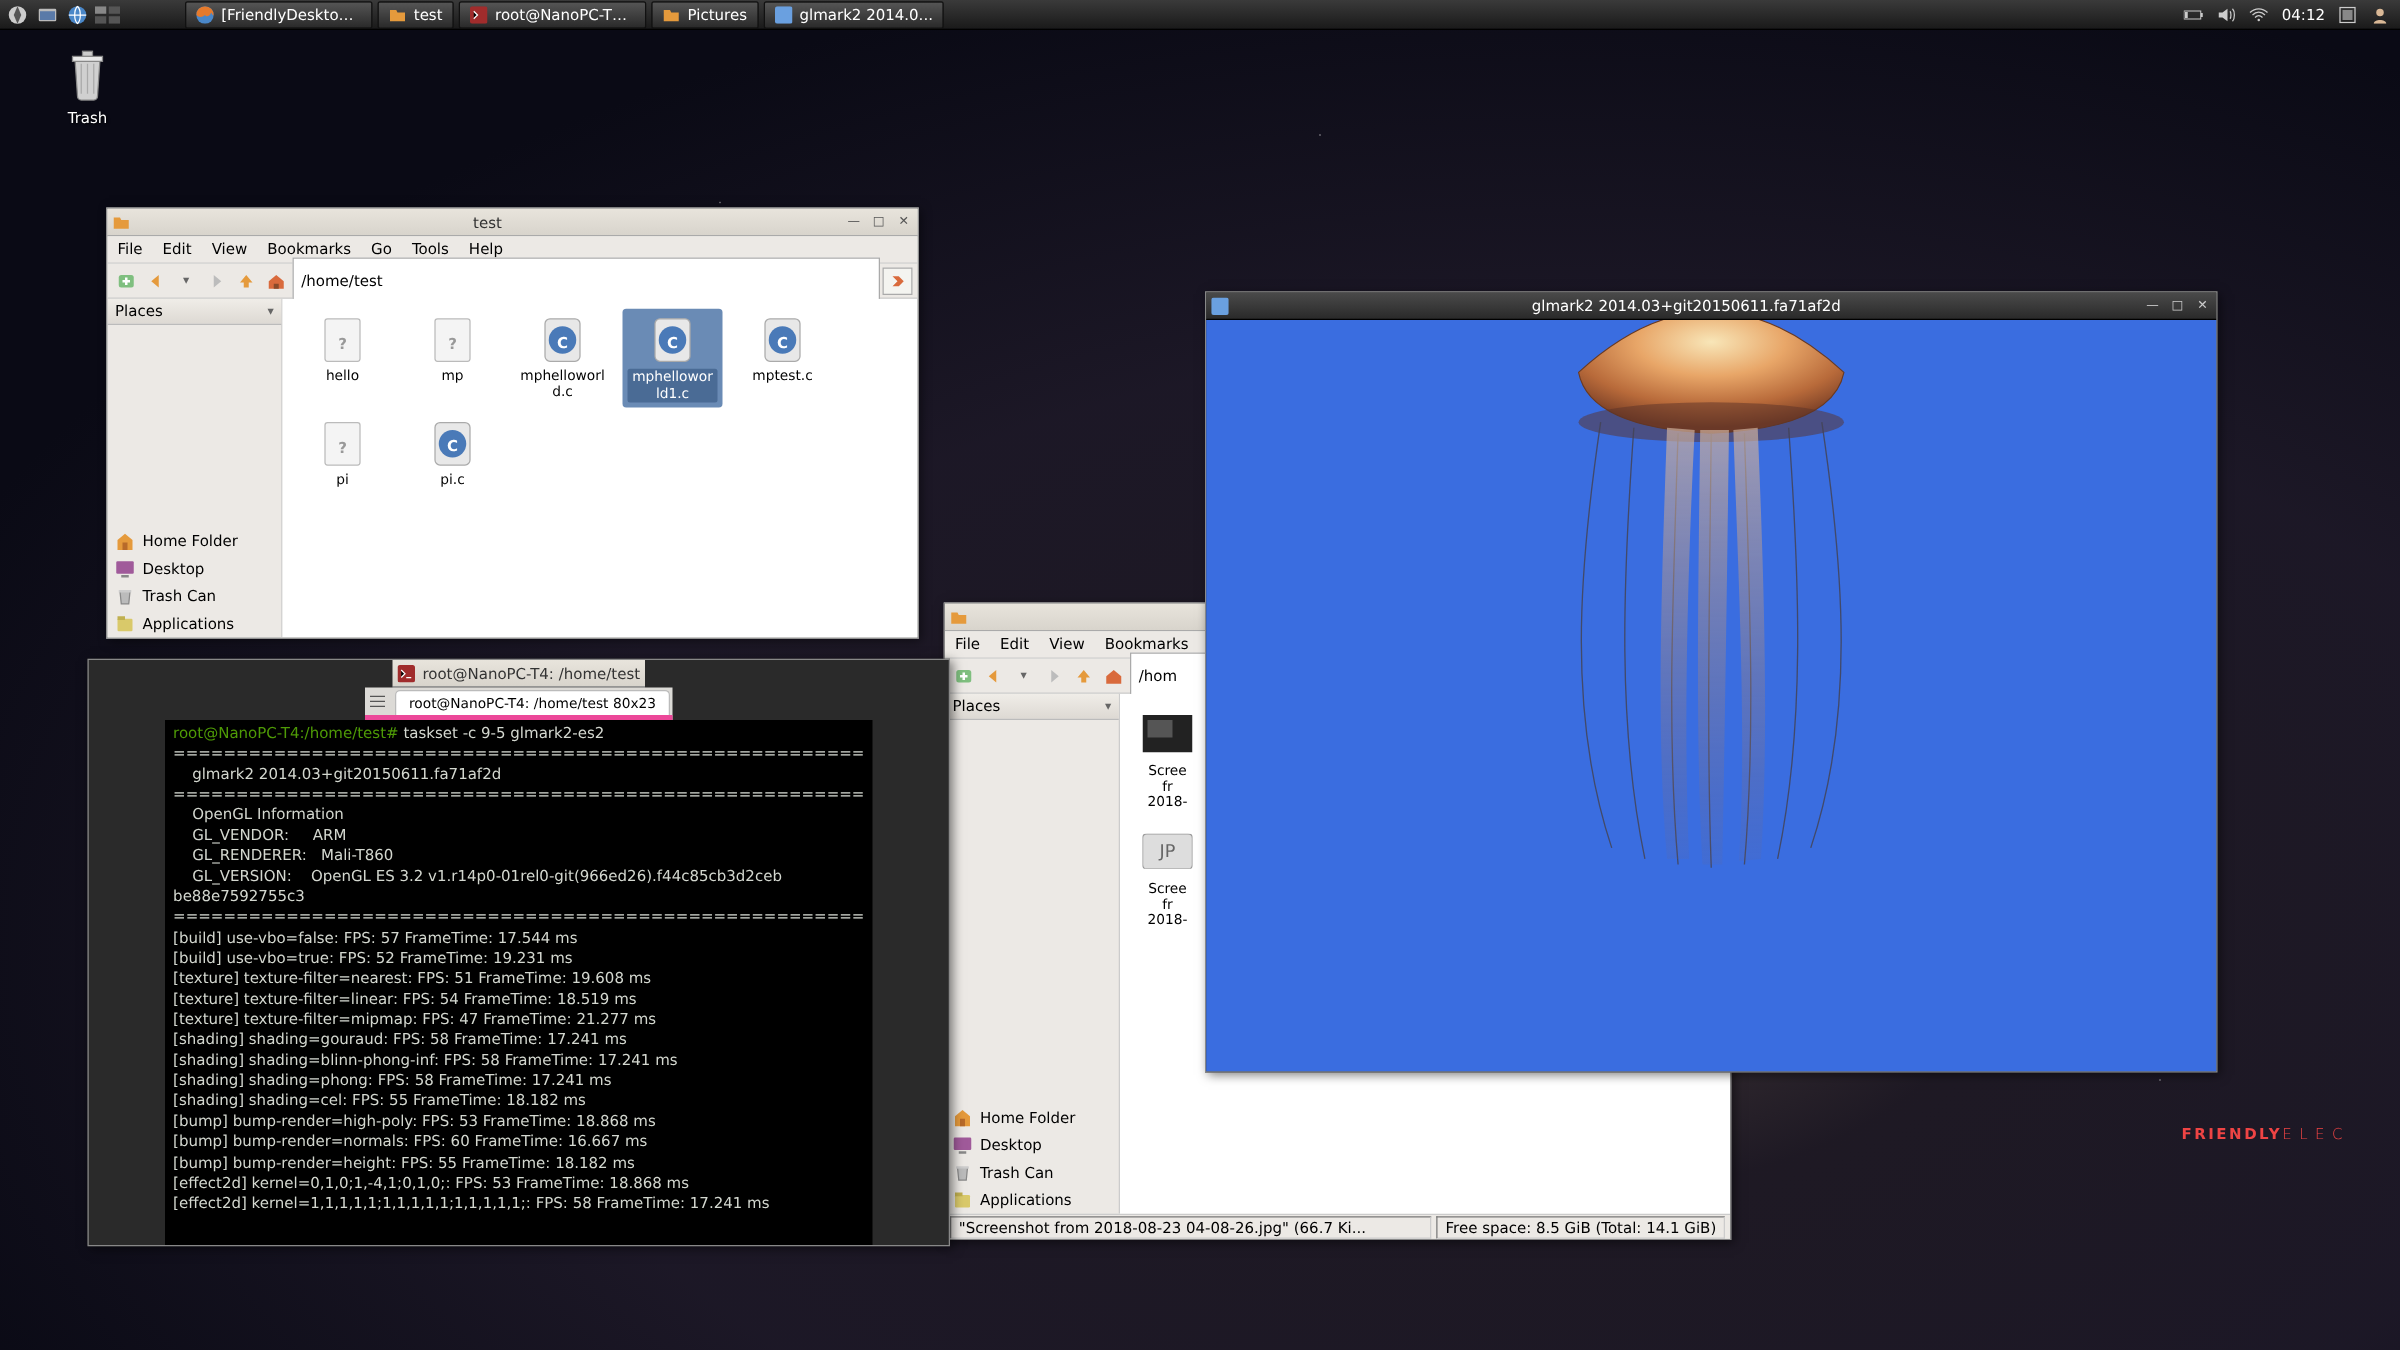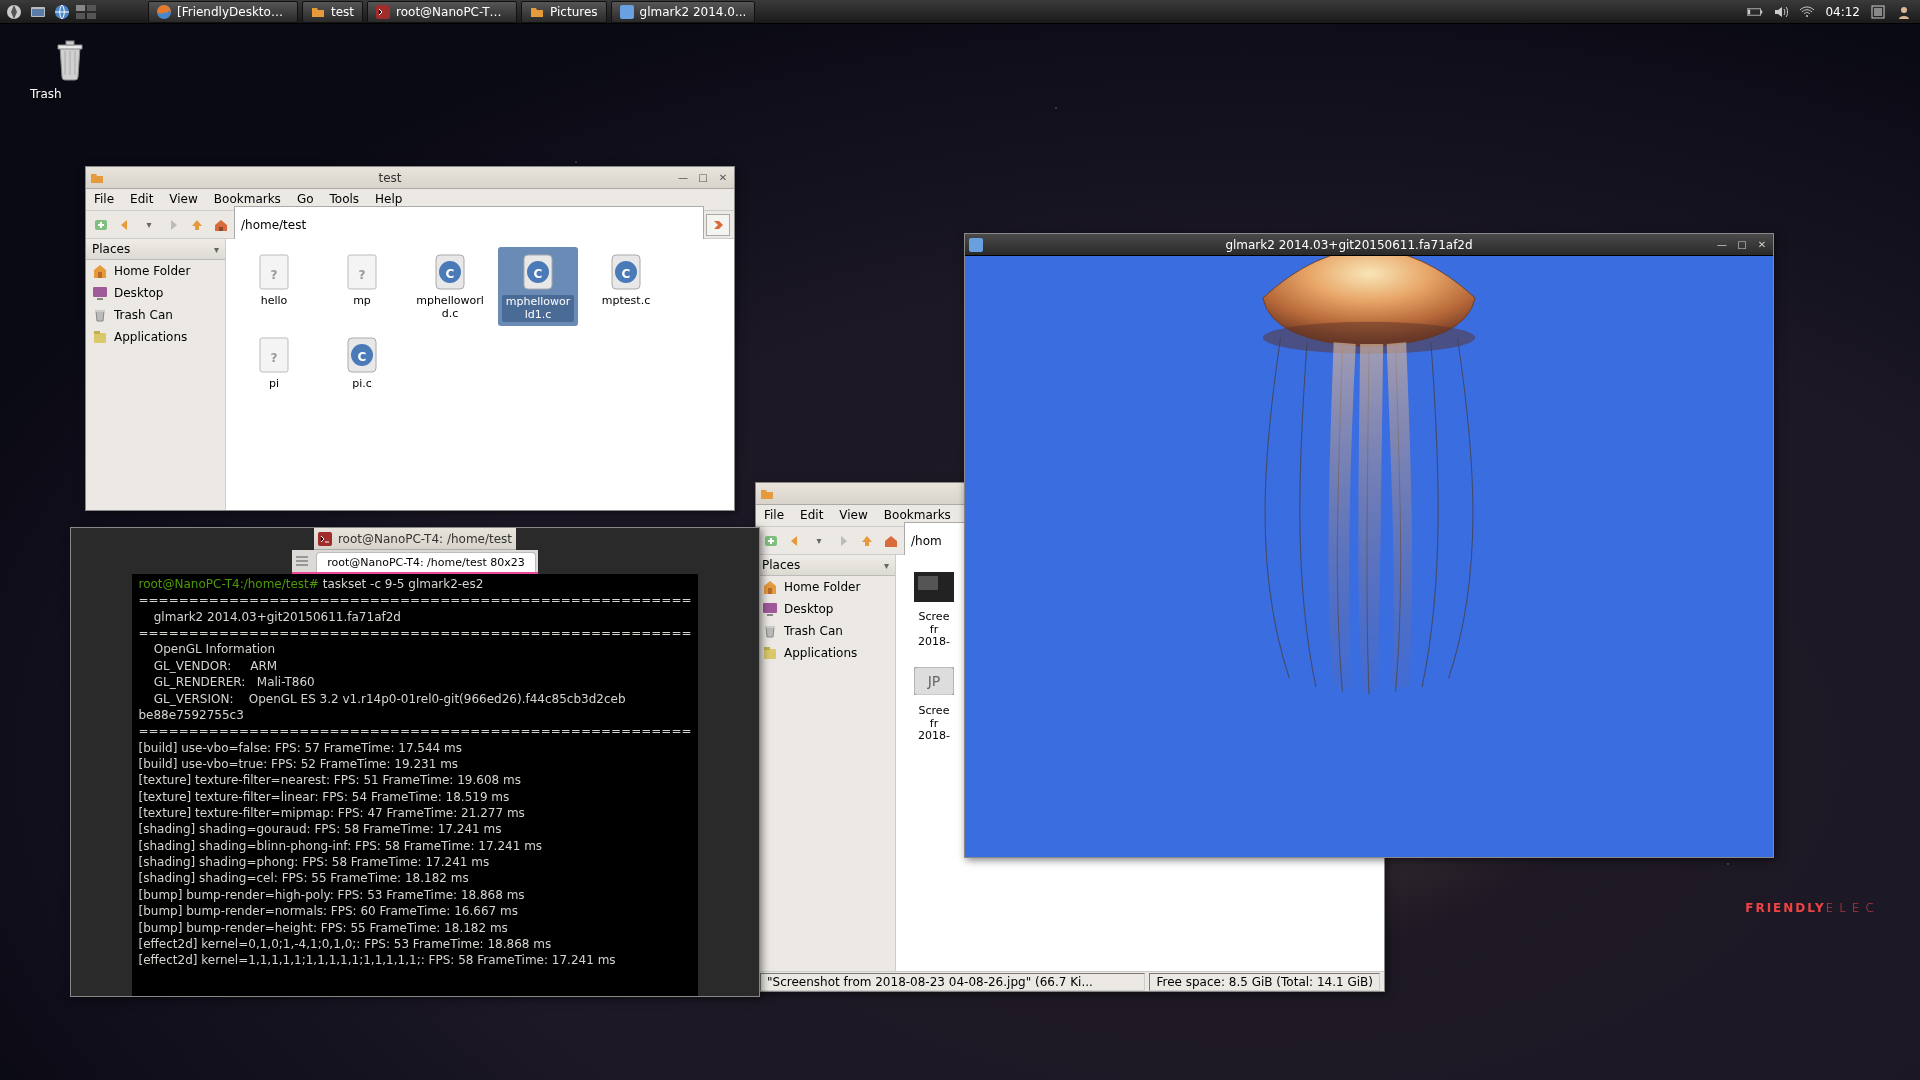--- a/index.html
+++ b/index.html
@@ -23,57 +23,57 @@
 .panel { position:absolute; top:0; left:0; right:0; height:24px; background:linear-gradient(#3a3a3a,#1a1a1a); display:flex; align-items:center; color:#eee; z-index:100; border-bottom:1px solid #000; }
 .panel-left { display:flex; align-items:center; gap:4px; padding-left:4px; }
 .panel-ico { width:20px; height:20px; display:flex; align-items:center; justify-content:center; cursor:pointer; }
 .task { display:flex; align-items:center; height:22px; padding:0 8px; background:linear-gradient(#555,#2a2a2a); border:1px solid #111; border-radius:2px; margin-left:4px; cursor:pointer; gap:6px; max-width:150px; }
 .task-ico { width:14px; height:14px; flex:none; }
 .task span { white-space:nowrap; overflow:hidden; text-overflow:ellipsis; color:#fff; }
 .panel-right { margin-left:auto; display:flex; align-items:center; gap:10px; padding-right:8px; }
 .tray-ico { width:16px; height:16px; display:flex; align-items:center; justify-content:center; }
 
 
-.desk-icon { position:absolute; top:35px; left:30px; width:80px; text-align:left; color:#fff; cursor:pointer; }
+.desk-icon { position:absolute; top:35px; left:30px; width:80px; text-align:center; color:#fff; cursor:pointer; }
 .desk-icon .trash-svg { width:48px; height:48px; margin:0 auto; }
 .desk-icon .lbl { margin-top:4px; text-shadow:1px 1px 2px #000; }
 
 
 .win { position:absolute; background:#e8e8e6; border:1px solid #888; box-shadow:2px 2px 8px rgba(0,0,0,.5); display:flex; flex-direction:column; }
 .titlebar { height:22px; background:linear-gradient(#e8e4dc,#d8d4cc); display:flex; align-items:center; padding:0 4px; gap:6px; border-bottom:1px solid #aaa; }
 .titlebar.dark { background:linear-gradient(#4a4a4a,#2a2a2a); color:#fff; border-bottom:1px solid #000; }
 .titlebar .title { flex:1; text-align:center; font-weight:400; color:#333; }
 .titlebar.dark .title { color:#fff; }
 .titlebar .win-ico { width:14px; height:14px; }
 .wbtn { width:14px; height:14px; display:flex; align-items:center; justify-content:center; cursor:pointer; font-size:10px; color:#555; }
 .menubar { height:22px; display:flex; align-items:flex-start; background:#ece9e5; border-bottom:1px solid #ccc; }
 .menubar div { padding:3px 8px; cursor:pointer; }
 .toolbar { height:28px; display:flex; align-items:center; gap:2px; padding:2px 4px; background:#ece9e5; border-bottom:1px solid #ccc; }
 .tbtn { width:22px; height:22px; display:flex; align-items:center; justify-content:center; cursor:pointer; border-radius:3px; }
 .path-input { flex:1; height:22px; border:1px solid #aaa; background:#fff; padding:18px 6px; display:flex; align-items:center; }
 .go-btn { width:24px; height:22px; border:1px solid #aaa; background:#f4f4f0; cursor:pointer; display:flex; align-items:center; justify-content:center; }
 
 .fm-body { flex:1; display:flex; overflow:hidden; }
-.sidebar { width:140px; background:#ece9e5; border-right:1px solid #ccc; display:flex; flex-direction:column; }
+.sidebar { width:140px; background:#ece9e5; border-right:1px solid #ccc; display:flex; flex-direction:column;justify-content:space-between; }
 .places-hdr { padding:3px 6px; background:linear-gradient(#f0ede8,#ddd9d3); border-bottom:1px solid #bbb; display:flex; justify-content:space-between; align-items:center; }
 .side-item { display:flex; align-items:center; gap:6px; padding:3px 6px; cursor:pointer; }
 .side-ico { width:16px; height:16px; flex:none; }
 .iconview { flex:1; background:#fff; padding:8px; display:flex; flex-wrap:wrap; align-content:flex-start; gap:4px 8px; overflow:auto; position:relative; }
 .file { width:80px; display:flex; flex-direction:column; align-items:center; gap:4px; padding:4px; border-radius:3px; cursor:pointer; }
 .file.selected { background:#6a8bb5; color:#fff; }
 .file-ico { width:40px; height:40px; display:flex; align-items:center; justify-content:center; }
 .file-lbl { text-align:center; font-size:11px; word-break:break-word; line-height:1.15; }
 .file.selected .file-lbl { background:#4a6b95; padding:1px 3px; border-radius:2px; }
 
 .statusbar { height:20px; background:#ece9e5; border-top:1px solid #ccc; display:flex; align-items:center; padding:0 4px; gap:4px; }
 .statusbar .cell { border:1px inset #ccc; padding:1px 6px; height:18px; display:flex; align-items:center; white-space:nowrap; overflow:hidden; }
 
 
 .term-win { background:#2a2a2a;align-items:center; }
-.term-tabs { background:#dcdad6; border-bottom:2px solid #ec4899; display:flex; }
+.term-tabs { background:#dcdad6; border-bottom:4px solid #ec4899; display:flex; }
 .term-tab { padding:3px 10px; background:#fff; border:1px solid #bbb; border-bottom:none; border-radius:4px 4px 0 0; margin:2px 2px 0 4px; font-size:11px; }
 .term-body { flex:1; background:#000; color:#ccc; font-family:"DejaVu Sans Mono","Consolas",monospace; font-size:12.5px; line-height:1.28; padding:2px 6px; white-space:pre; overflow:hidden; }
 .term-body .g { color:#4e9a06;margin-top:40px; }
 .term-body .w { color:#d3d7cf; }
 
 
 .gl-body { flex:1; background:#3a6de0; display:flex; align-items:flex-start; justify-content:center; overflow:hidden; position:relative; }
 .jelly { width:360px; height:460px; position:relative; margin-top:-20px; }
 
 

